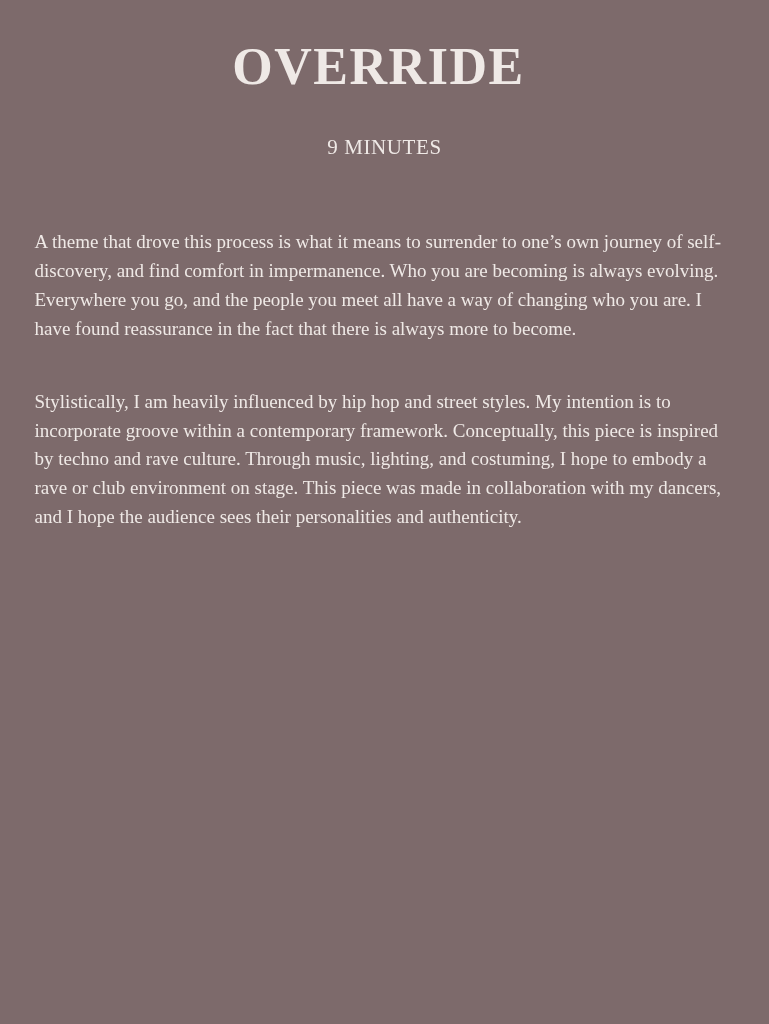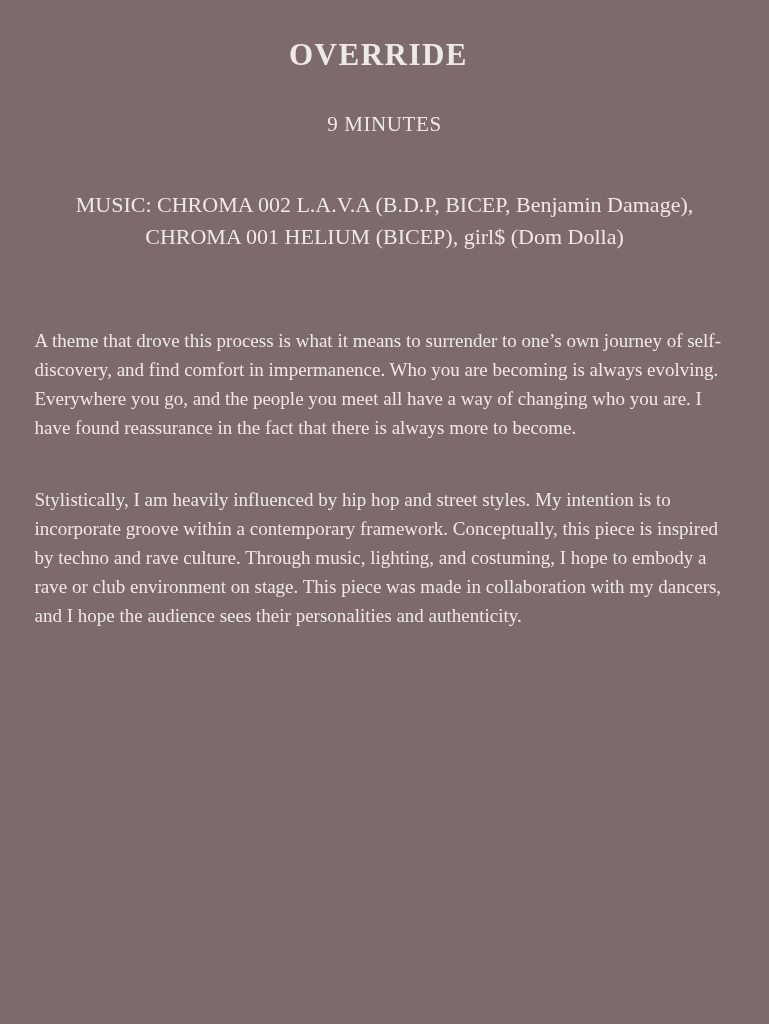--- a/index.html
+++ b/index.html
@@ -17,21 +17,21 @@
   .page {
     width: 769px;
     height: 1024px;
     box-sizing: border-box;
     padding: 38px 30px 0 30px;
     display: flex;
     flex-direction: column;
     align-items: center;
   }
   .title {
-    font-size: 31px;
+    font-size: 52px;
     font-weight: bold;
     letter-spacing: 1.5px;
     line-height: 1.1;
     text-align: right;
     margin: 0 12px 24px 0;
   }
   .choreographer {
     font-size: 30px;
     font-weight: bold;
     letter-spacing: 0.3px;
@@ -74,19 +74,18 @@
 <body>
 
 <div class="page">
 
   <h1 class="title">OVERRIDE</h1>
 
 
   <div class="duration">9 MINUTES</div>
 
 
-  <div class="music">MUSIC: CHROMA 002 L.A.V.A (B.D.P, BICEP, Benjamin Damage), CHROMA 001 HELIUM (BICEP), girl$ (Dom Dolla)</div>
 
   <p class="body-para">A theme that drove this process is what it means to surrender to one’s own journey of self-discovery, and find comfort in impermanence. Who you are becoming is always evolving. Everywhere you go, and the people you meet all have a way of changing who you are. I have found reassurance in the fact that there is always more to become.</p>
 
   <p class="body-para">Stylistically, I am heavily influenced by hip hop and street styles. My intention is to incorporate groove within a contemporary framework. Conceptually, this piece is inspired by techno and rave culture. Through music, lighting, and costuming, I hope to embody a rave or club environment on stage. This piece was made in collaboration with my dancers, and I hope the audience sees their personalities and authenticity.</p>
 
 </div>
 
 </body></html>

